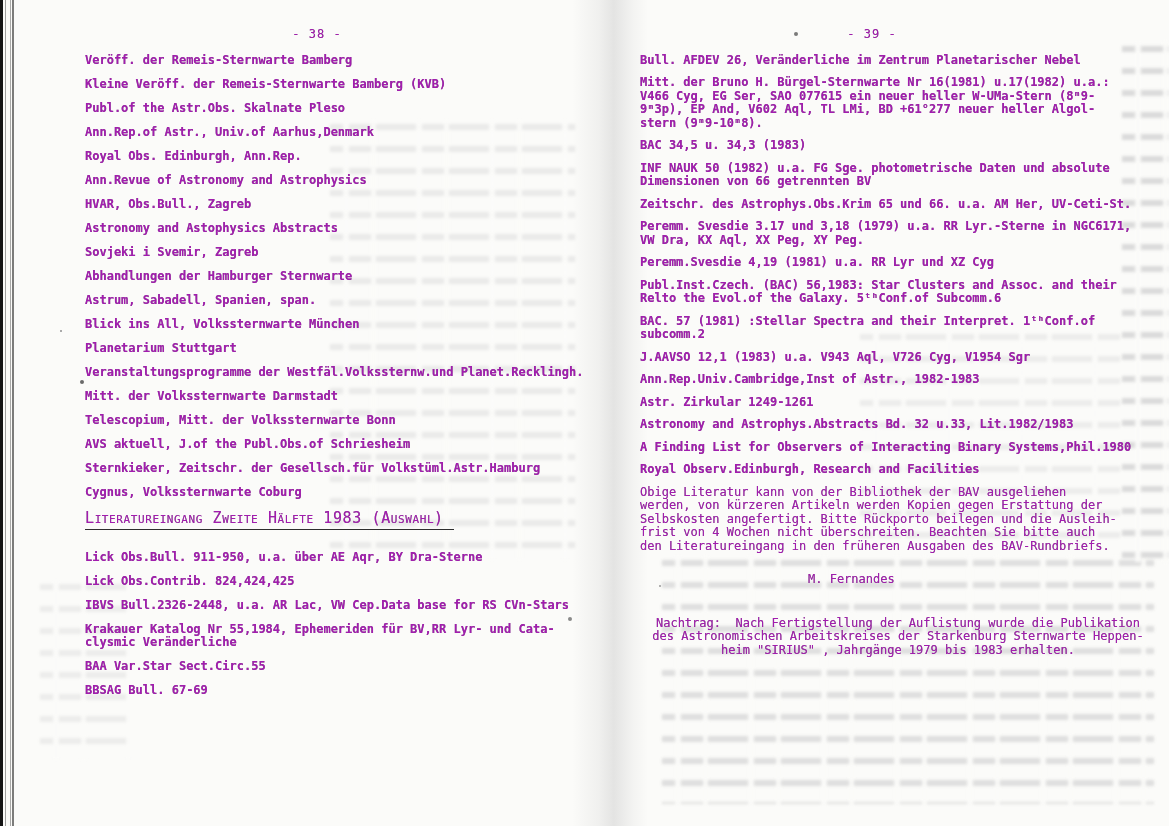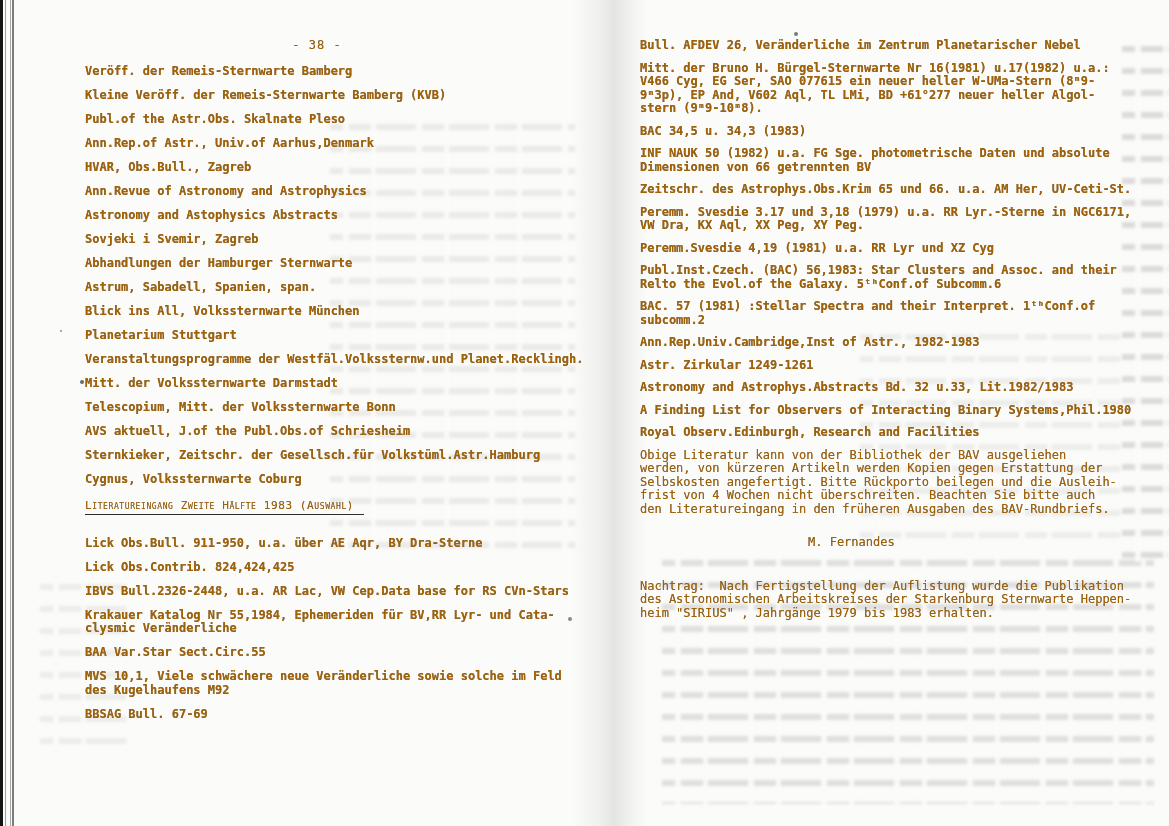--- a/index.html
+++ b/index.html
@@ -44,40 +44,40 @@
   .g3 { left: 330px; top: 120px; width: 245px; height: 440px; opacity: .45; }
   .g4 { left: 40px;  top: 580px; width: 90px;  height: 180px; opacity: .40; }
   .g5 { left: 860px; top: 330px; width: 260px; height: 210px; opacity: .40; }
   .specks { position: absolute; left: 0; top: 0; width: 2px; height: 2px;
     background: transparent; border-radius: 50%;
     box-shadow: 81px 381px 0 1px #6a6a6a, 569px 618px 0 1px #8a8a8a,
                 795px 33px 0 1px #7a7a7a, 659px 585px 0 0 #9a9a9a,
                 60px 330px 0 0 #8f8f8f; }
   
   .page {
-    position: absolute; top: 39px; width: 516px;
-    color: #a16207; font-size: 12px; line-height: 13.5px;
+    position: absolute; top: 28px; width: 516px;
+    color: #a21caf; font-size: 12px; line-height: 13.5px;
     text-shadow: 0 0 .4px rgba(46,46,46,.55);
   }
   .page-left  { left: 85px; }
   .page-right { left: 640px; }
   .pagenum { width: 464px; text-align: center; letter-spacing: 1px; margin-bottom: 12px; }
   .para { margin: 0 0 9px 0; white-space: pre; font-weight: bold; }
   .page-left .para { margin-bottom: 10.5px; }
   .heading { margin: 6px 0 23px 0; line-height: 17px; }
   .heading span {
     font-variant: small-caps;
-    font-size: 11px; letter-spacing: .6px;
+    font-size: 15px; letter-spacing: .6px;
     border-bottom: 1.5px solid #2e2e2e;
     padding: 0 10px 2px 0;
     white-space: pre;
   }
   .lending { white-space: pre; }
   .signature { margin-top: 20px; margin-left: 168px; white-space: pre; }
-  .addendum { margin-top: 30px; white-space: pre; }
+  .addendum { margin-top: 30px; white-space: pre; text-align: center; }
 </style>
 </head>
 <body>
 
 <div class="scan">
 
   <div class="edge edge-black"></div>
   <div class="edge edge-line1"></div>
   <div class="edge edge-line2"></div>
   <div class="edge edge-line3"></div>
@@ -89,22 +89,23 @@
   <div class="ghost g5"></div>
   <div class="specks"></div>
 
   <div class="page page-left">
     <div class="pagenum">- 38 -</div>
     <div>
         <p class="para">Veröff. der Remeis-Sternwarte Bamberg</p>
         <p class="para">Kleine Veröff. der Remeis-Sternwarte Bamberg (KVB)</p>
         <p class="para">Publ.of the Astr.Obs. Skalnate Pleso</p>
         <p class="para">Ann.Rep.of Astr., Univ.of Aarhus,Denmark</p>
+        <p class="para">Royal Obs. Edinburgh, Ann.Rep.</p>
+        <p class="para">Ann.Revue of Astronomy and Astrophysics</p>
         <p class="para">HVAR, Obs.Bull., Zagreb</p>
-        <p class="para">Ann.Revue of Astronomy and Astrophysics</p>
         <p class="para">Astronomy and Astophysics Abstracts</p>
         <p class="para">Sovjeki i Svemir, Zagreb</p>
         <p class="para">Abhandlungen der Hamburger Sternwarte</p>
         <p class="para">Astrum, Sabadell, Spanien, span.</p>
         <p class="para">Blick ins All, Volkssternwarte München</p>
         <p class="para">Planetarium Stuttgart</p>
         <p class="para">Veranstaltungsprogramme der Westfäl.Volkssternw.und Planet.Recklingh.</p>
         <p class="para">Mitt. der Volkssternwarte Darmstadt</p>
         <p class="para">Telescopium, Mitt. der Volkssternwarte Bonn</p>
         <p class="para">AVS aktuell, J.of the Publ.Obs.of Schriesheim</p>
@@ -112,44 +113,44 @@
         <p class="para">Cygnus, Volkssternwarte Coburg</p>
       </div>
     <div class="heading"><span>Literatureingang Zweite Hälfte 1983 (Auswahl)</span></div>
     <div>
         <p class="para">Lick Obs.Bull. 911-950, u.a. über AE Aqr, BY Dra-Sterne</p>
         <p class="para">Lick Obs.Contrib. 824,424,425</p>
         <p class="para">IBVS Bull.2326-2448, u.a. AR Lac, VW Cep.Data base for RS CVn-Stars</p>
         <p class="para">Krakauer Katalog Nr 55,1984, Ephemeriden für BV,RR Lyr- und Cata-
 clysmic Veränderliche</p>
         <p class="para">BAA Var.Star Sect.Circ.55</p>
-        <p class="para">MVS 10,1, Viele schwächere neue Veränderliche sowie solche im Feld
-des Kugelhaufens M92</p>
         <p class="para">BBSAG Bull. 67-69</p>
       </div>
   </div>
 
   <div class="page page-right">
+    <div class="pagenum">- 39 -</div>
     <div>
         <p class="para">Bull. AFDEV 26, Veränderliche im Zentrum Planetarischer Nebel</p>
         <p class="para">Mitt. der Bruno H. Bürgel-Sternwarte Nr 16(1981) u.17(1982) u.a.:
 V466 Cyg, EG Ser, SAO 077615 ein neuer heller W-UMa-Stern (8ᵐ9-
 9ᵐ3p), EP And, V602 Aql, TL LMi, BD +61°277 neuer heller Algol-
 stern (9ᵐ9-10ᵐ8).</p>
         <p class="para">BAC 34,5 u. 34,3 (1983)</p>
         <p class="para">INF NAUK 50 (1982) u.a. FG Sge. photometrische Daten und absolute
 Dimensionen von 66 getrennten BV</p>
         <p class="para">Zeitschr. des Astrophys.Obs.Krim 65 und 66. u.a. AM Her, UV-Ceti-St.</p>
         <p class="para">Peremm. Svesdie 3.17 und 3,18 (1979) u.a. RR Lyr.-Sterne in NGC6171,
 VW Dra, KX Aql, XX Peg, XY Peg.</p>
         <p class="para">Peremm.Svesdie 4,19 (1981) u.a. RR Lyr und XZ Cyg</p>
         <p class="para">Publ.Inst.Czech. (BAC) 56,1983: Star Clusters and Assoc. and their
 Relto the Evol.of the Galaxy. 5ᵗʰConf.of Subcomm.6</p>
         <p class="para">BAC. 57 (1981) :Stellar Spectra and their Interpret. 1ᵗʰConf.of
 subcomm.2</p>
+        <p class="para">J.AAVSO 12,1 (1983) u.a. V943 Aql, V726 Cyg, V1954 Sgr</p>
         <p class="para">Ann.Rep.Univ.Cambridge,Inst of Astr., 1982-1983</p>
         <p class="para">Astr. Zirkular 1249-1261</p>
         <p class="para">Astronomy and Astrophys.Abstracts Bd. 32 u.33, Lit.1982/1983</p>
         <p class="para">A Finding List for Observers of Interacting Binary Systems,Phil.1980</p>
         <p class="para">Royal Observ.Edinburgh, Research and Facilities</p>
       </div>
     <div class="lending">Obige Literatur kann von der Bibliothek der BAV ausgeliehen
 werden, von kürzeren Artikeln werden Kopien gegen Erstattung der
 Selbskosten angefertigt. Bitte Rückporto beilegen und die Ausleih-
 frist von 4 Wochen nicht überschreiten. Beachten Sie bitte auch

